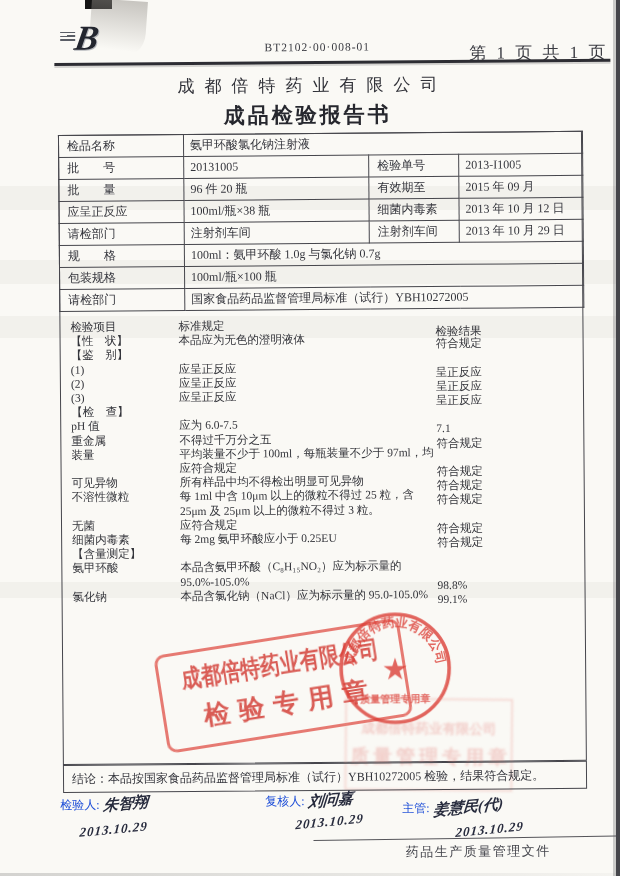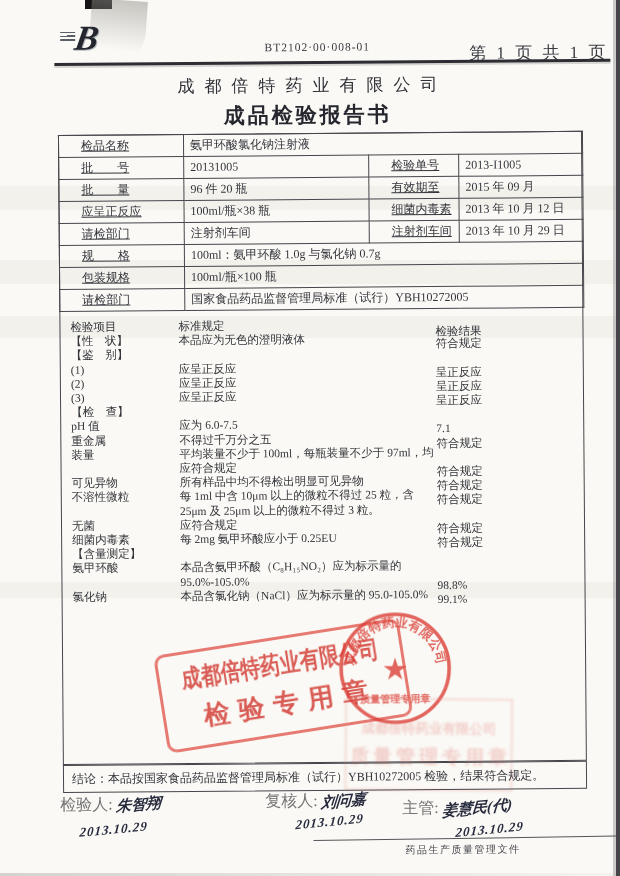--- a/index.html
+++ b/index.html
@@ -38,42 +38,42 @@
   .title { position:absolute; left:0; top:101px; width:620px; text-align:center;
     font-size:21px; font-weight:bold; letter-spacing:3px; color:#26272e; }
 
   
   .main-box { position:absolute; left:60px; top:133px; width:524px; height:630px;
     border:1px solid #46464c; box-sizing:border-box; }
   table.info { border-collapse:collapse; width:524px; table-layout:fixed; font-size:12px;
     margin:-1px 0 0 -1px; }
   table.info td { border:1px solid #46464c; height:21px; padding:0 6px; overflow:hidden;
     white-space:nowrap; color:#34353c; }
-  table.info td.lbl { padding-left:22px;text-decoration:underline; }
+  table.info td.lbl { padding-left:8px; }
 
   
   .results { position:absolute; left:0; top:184px; width:522px; font-size:11.5px; line-height:14.2px; }
   .r-row { display:flex; align-items:flex-start; }
   .r-name { width:118px; padding-left:10px; box-sizing:border-box; flex:none; }
   .r-spec { width:257px; flex:none; }
   .r-res  { flex:1; position:relative; top:5px; }
   .r-head .r-res { top:7px; }
 
   
   .conclusion { position:absolute; left:60px; top:763px; width:524px; height:28px;
     border:1px solid #46464c; box-sizing:border-box; display:flex; align-items:center;
     padding-left:8px; font-size:12px; color:#34353c; }
-  .sig-label { font-size:16px; color:#737373; }
+  .sig-label { font-size:12px; color:#1d4ed8; }
   .hand { display:inline-block; font-style:italic; font-weight:bold; color:#272b3d;
     transform:rotate(-5deg) skewX(-10deg); }
   .hand-name { font-size:15px; }
   .hand-date { font-size:13px; letter-spacing:1px; }
   .footer-line { position:absolute; left:310px; top:839px; width:303px; height:1.2px;
     background:#55555a; transform:rotate(-0.4deg); }
-  .footer-text { position:absolute; left:402px; top:844px; font-size:10px;
+  .footer-text { position:absolute; left:402px; top:844px; font-size:13px;
     letter-spacing:1.5px; color:#44454c; }
 
   
   .stamp-rect { position:absolute; left:157px; top:636px; width:248px; height:99px;
     border:3.5px solid rgba(221,62,52,.68); border-radius:10px; transform:rotate(-8.5deg);
     display:flex; flex-direction:column; align-items:center; justify-content:center;
     color:rgba(208,47,40,.78); filter:blur(.3px); box-sizing:border-box; }
   .stamp-rect .c { font-size:19px; font-weight:bold; transform:scale(1.05,1.3); white-space:nowrap; }
   .stamp-rect .s { font-size:26px; font-weight:bold; letter-spacing:9px; text-indent:9px; margin-top:9px; white-space:nowrap; }
   .stamp-round { position:absolute; left:333px; top:609px; width:120px; height:120px;

